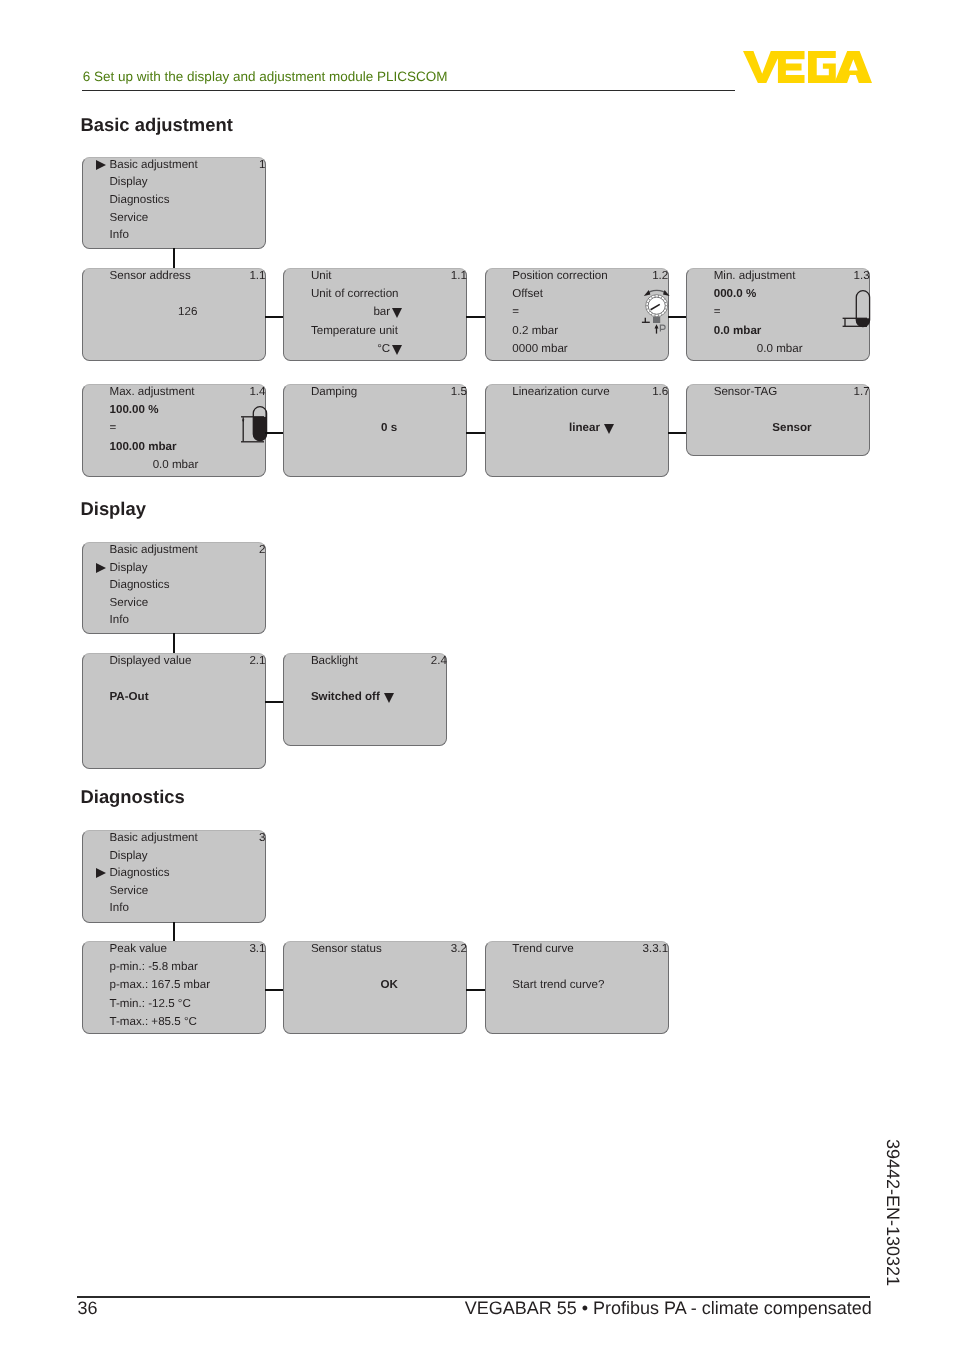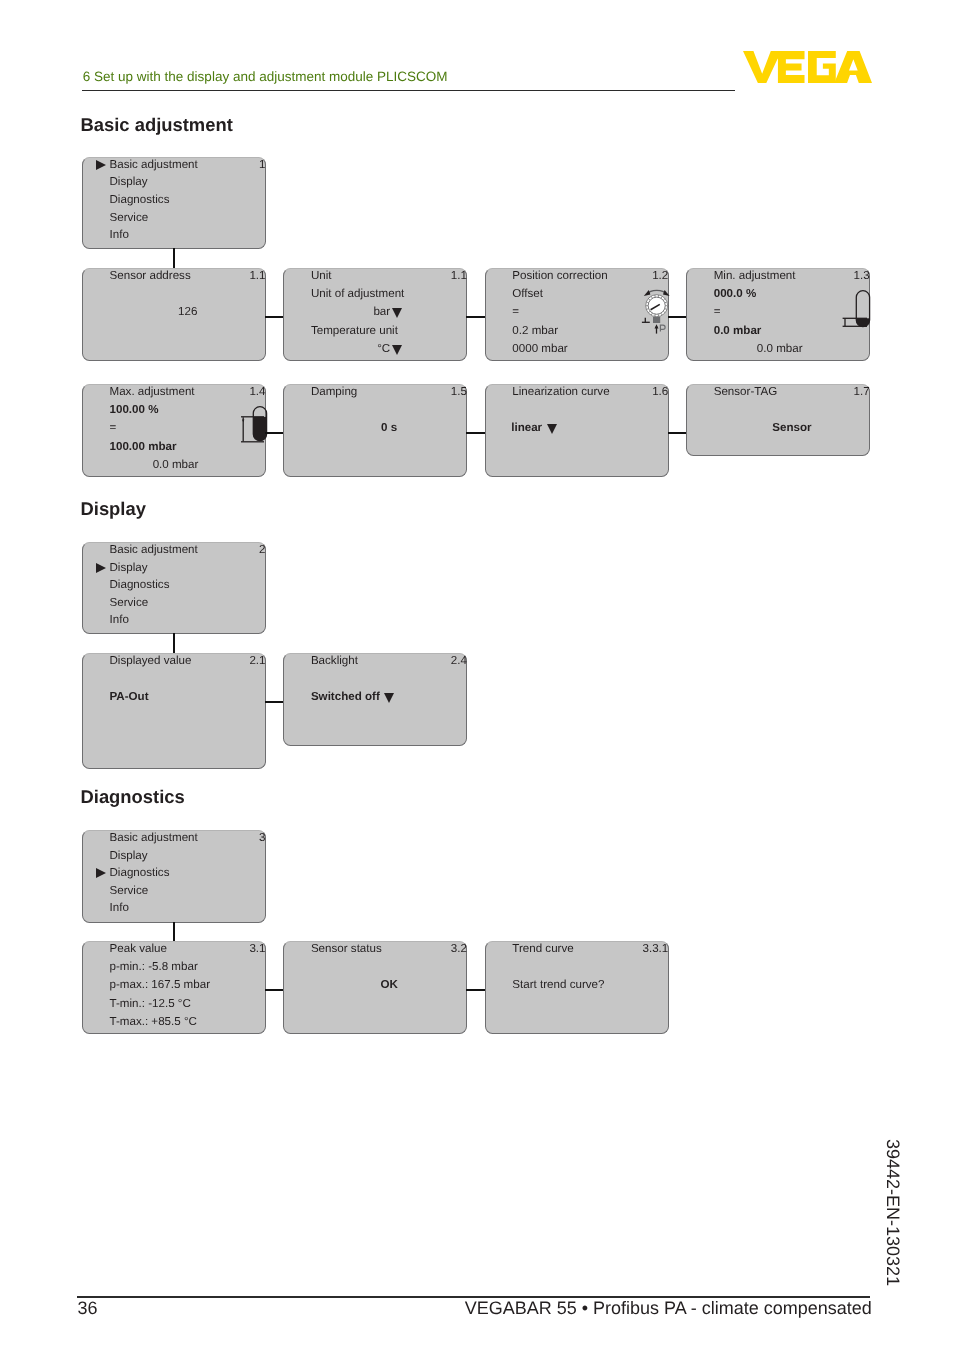--- a/index.html
+++ b/index.html
@@ -59,21 +59,21 @@
       <div class="conn-v" style="left: 173px; top: 248.3px; height: 20.7px;"></div>
       <div class="box" style="left: 82px; top: 268px; width: 184px; height: 93.3px;">
         <div class="bx-title">Sensor address</div>
         <div class="bx-num" style="right: -0.5px;">1.1</div>
         <div class="ln" style="top: 36.4px; left: 25.4px; width: 158.6px; text-align: center;"><span>126</span></div>
       </div>
       <div class="conn-h" style="left: 265px; top: 316px; width: 19.4px;"></div>
       <div class="box" style="left: 283.4px; top: 268px; width: 184px; height: 93.3px;">
         <div class="bx-title">Unit</div>
         <div class="bx-num" style="right: -0.5px;">1.1</div>
-        <div class="ln" style="top: 17.9px; left: 26.5px;"><span>Unit of adjustment</span></div>
+        <div class="ln" style="top: 17.9px; left: 26.5px;"><span>Unit of correction</span></div>
         <div class="ln" style="top: 36.4px; left: 0px; width: 115.4px; text-align: right;"><span>bar</span><span class="dd"></span></div>
         <div class="ln" style="top: 54.9px; left: 26.5px;"><span>Temperature unit</span></div>
         <div class="ln" style="top: 73.4px; left: 0px; width: 115.4px; text-align: right;"><span>°C</span><span class="dd"></span></div>
       </div>
       <div class="conn-h" style="left: 466.4px; top: 316px; width: 19.4px;"></div>
       <div class="box" style="left: 484.8px; top: 268px; width: 184px; height: 93.3px;">
         <div class="bx-title">Position correction</div>
         <div class="bx-num" style="right: -0.5px;">1.2</div>
         <div class="ln" style="top: 17.9px; left: 26.5px;"><span>Offset</span></div>
         <div class="ln" style="top: 36.4px; left: 26.5px;"><span>=</span></div>
@@ -165,21 +165,21 @@
       <div class="conn-h" style="left: 265px; top: 432px; width: 19.4px;"></div>
       <div class="box" style="left: 283.4px; top: 384px; width: 184px; height: 93.3px;">
         <div class="bx-title">Damping</div>
         <div class="bx-num" style="right: -0.5px;">1.5</div>
         <div class="ln b" style="top: 36.4px; left: 25.4px; width: 158.6px; text-align: center;"><span>0 s</span></div>
       </div>
       <div class="conn-h" style="left: 466.4px; top: 432px; width: 19.4px;"></div>
       <div class="box" style="left: 484.8px; top: 384px; width: 184px; height: 93.3px;">
         <div class="bx-title">Linearization curve</div>
         <div class="bx-num" style="right: -0.5px;">1.6</div>
-        <div class="ln b" style="top: 36.4px; left: 25.4px; width: 158.6px; "><span>linear</span><span class="dd"></span></div>
+        <div class="ln b" style="top: 36.4px; left: 25.4px; width: 158.6px; text-align: center;"><span>linear</span><span class="dd"></span></div>
       </div>
       <div class="conn-h" style="left: 667.8px; top: 432px; width: 19.4px;"></div>
       <div class="box" style="left: 686.2px; top: 384px; width: 184px; height: 72px;">
         <div class="bx-title">Sensor-TAG</div>
         <div class="bx-num" style="right: -0.5px;">1.7</div>
         <div class="ln b" style="top: 36.4px; left: 25.4px; width: 158.6px; text-align: center;"><span>Sensor</span></div>
       </div>
       <div class="sec-title" style="top: 498.1px;">Display</div>
       <div class="box" style="left: 82px; top: 542.3px; width: 184px; height: 92px;">
         <div class="mline" style="top: -0.2px;">Basic adjustment</div>
@@ -190,21 +190,21 @@
         <div class="mline" style="top: 70.2px;">Info</div>
         <div class="bx-num" style="right: -0.5px;">2</div>
       </div>
       <div class="conn-v" style="left: 173px; top: 633.3px; height: 20.7px;"></div>
       <div class="box" style="left: 82px; top: 653px; width: 184px; height: 116px;">
         <div class="bx-title">Displayed value</div>
         <div class="bx-num" style="right: -0.5px;">2.1</div>
         <div class="ln b" style="top: 36.4px; left: 26.5px;"><span>PA-Out</span></div>
       </div>
       <div class="conn-h" style="left: 265px; top: 701px; width: 19.4px;"></div>
-      <div class="box" style="left: 283.4px; top: 653px; width: 184px; height: 93.3px;">
+      <div class="box" style="left: 283.4px; top: 653px; width: 164px; height: 93.3px;">
         <div class="bx-title">Backlight</div>
         <div class="bx-num" style="right: -0.5px;">2.4</div>
         <div class="ln b" style="top: 36.4px; left: 26.5px;"><span>Switched off</span><span class="dd"></span></div>
       </div>
       <div class="sec-title" style="top: 786.1px;">Diagnostics</div>
       <div class="box" style="left: 82px; top: 830.2px; width: 184px; height: 92.5px;">
         <div class="mline" style="top: -0.2px;">Basic adjustment</div>
         <div class="mline" style="top: 17.4px;">Display</div>
         <div class="mline" style="top: 35px;">Diagnostics</div>
         <div class="marrow" style="top: 37px;"></div>

